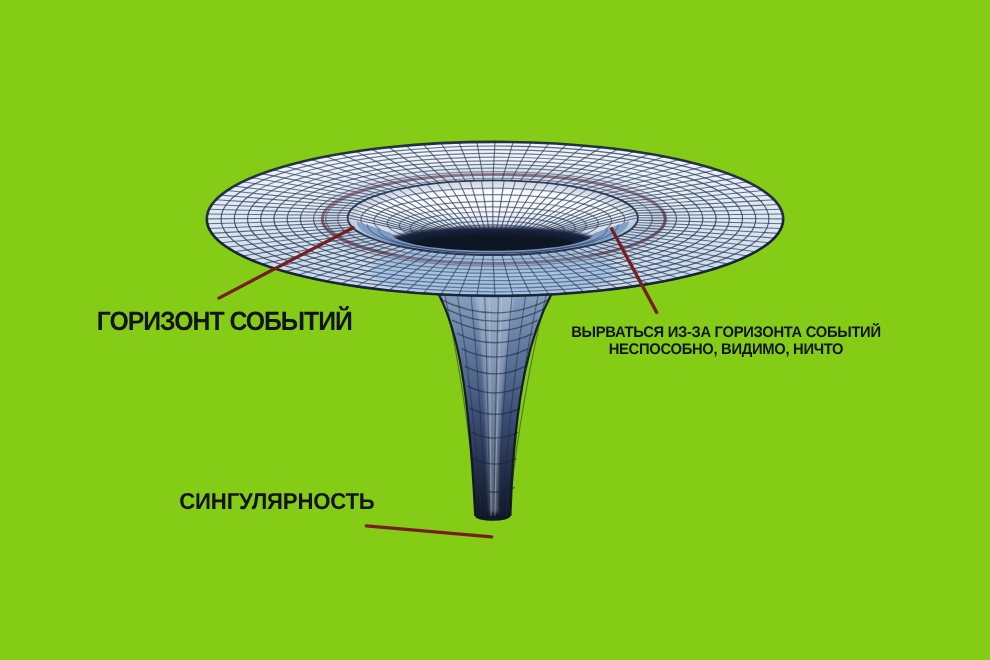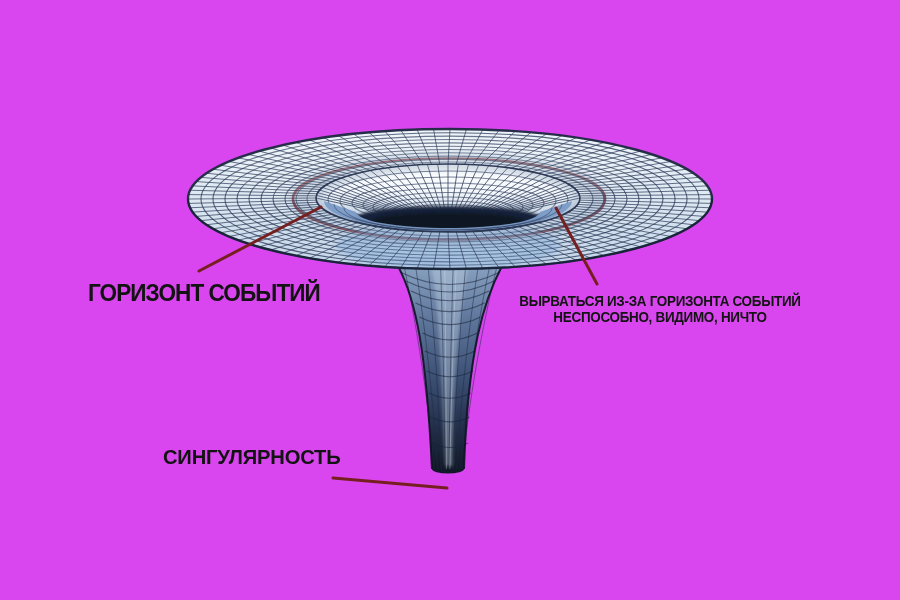--- a/index.html
+++ b/index.html
@@ -1,16 +1,16 @@
 <!DOCTYPE html>
 <html><head>
 <meta charset="utf-8">
 <style>
   html,body{margin:0;padding:0;background:#fff;}
-  .stage{position:relative;width:900px;height:600px;background:#d946ef;overflow:hidden;
+  .stage{position:relative;width:900px;height:600px;background:#84cc16;overflow:hidden;
          font-family:"Liberation Sans","DejaVu Sans",sans-serif;}
   .scene{position:absolute;left:0;top:0;}
   .lbl{position:absolute;color:#131313;font-weight:bold;white-space:nowrap;}
   .lbl-eh{left:88px;top:279px;font-size:24px;letter-spacing:-1px;transform:scaleX(.94);transform-origin:left top;}
   .lbl-note{left:498px;top:293px;width:324px;font-size:14px;line-height:16px;letter-spacing:-.3px;
             text-align:center;white-space:normal;transform:scaleX(.96);transform-origin:center top;}
   .lbl-sg{left:163px;top:445px;font-size:21px;letter-spacing:-.2px;transform:scaleX(.96);transform-origin:left top;}
 </style>
 </head>
 <body>

